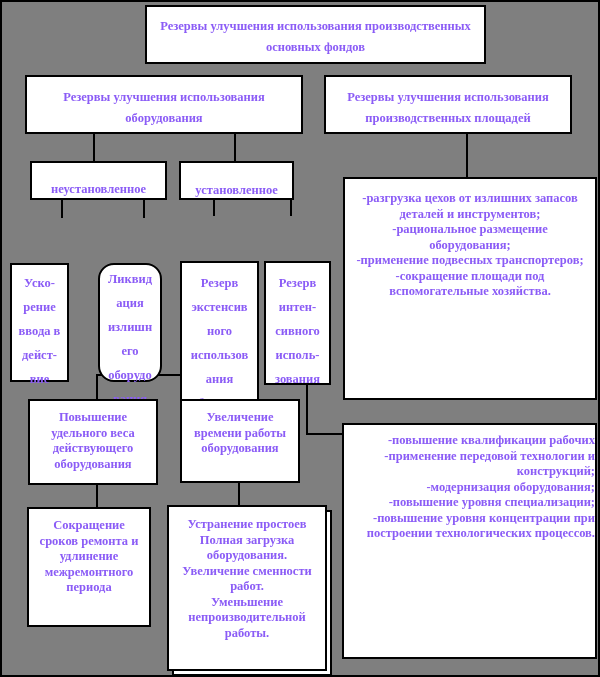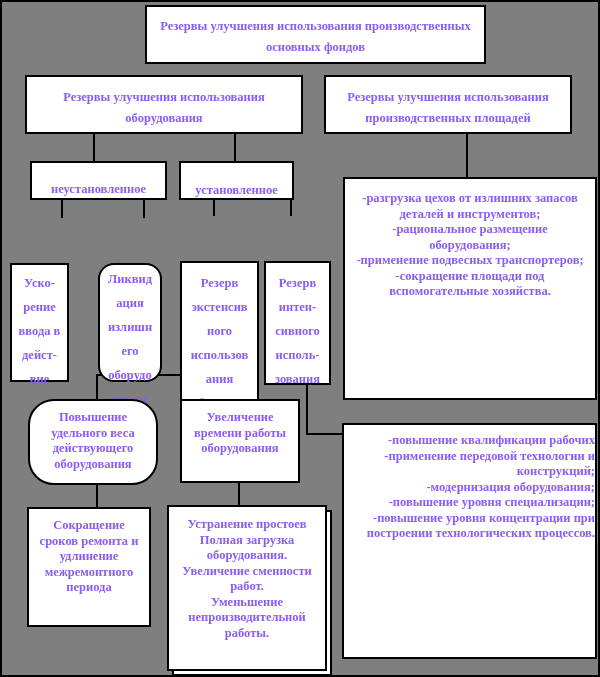--- a/index.html
+++ b/index.html
@@ -35,21 +35,21 @@
   #b-root{left:143px;top:3px;width:341px;height:59px;padding-top:9px;}
   #b-equip{left:23px;top:73px;width:278px;height:59px;padding-top:10px;}
   #b-area{left:322px;top:73px;width:248px;height:59px;padding-top:10px;}
   #b-notinst{left:28px;top:159px;width:137px;height:39px;padding-top:16px;}
   #b-inst{left:177px;top:159px;width:115px;height:39px;padding-top:17px;}
   #b-usko{left:8px;top:216px;width:59px;height:119px;padding-top:6px;}
   #b-likvid{left:96px;top:216px;width:64px;height:119px;padding-top:2px;border-radius:16px;}
   #b-ekst{left:178px;top:214px;width:79px;height:149px;padding-top:8px;}
   #b-int{left:262px;top:214px;width:67px;height:124px;padding-top:8px;}
   #b-areameas{left:341px;top:175px;width:254px;height:223px;padding-top:12px;}
-  #b-share{left:26px;top:397px;width:130px;height:86px;padding-top:9px;border-radius:26px;}
+  #b-share{left:26px;top:397px;width:130px;height:86px;padding-top:9px;}
   #b-time{left:178px;top:397px;width:120px;height:84px;padding-top:9px;}
   #b-repair{left:25px;top:505px;width:124px;height:120px;padding-top:9px;}
   #b-downtime{left:165px;top:503px;width:160px;height:166px;padding-top:10px;
     box-shadow:5px 5px 0 -2px #fff,5px 5px 0 0 #000;}
   #b-intmeas{left:340px;top:421px;width:255px;height:236px;padding-top:8px;text-align:right;}
 
   
   #c1{left:91px;top:132px;height:27px;}
   #c2{left:232px;top:132px;height:27px;}
   #c3{left:464px;top:132px;height:43px;}

